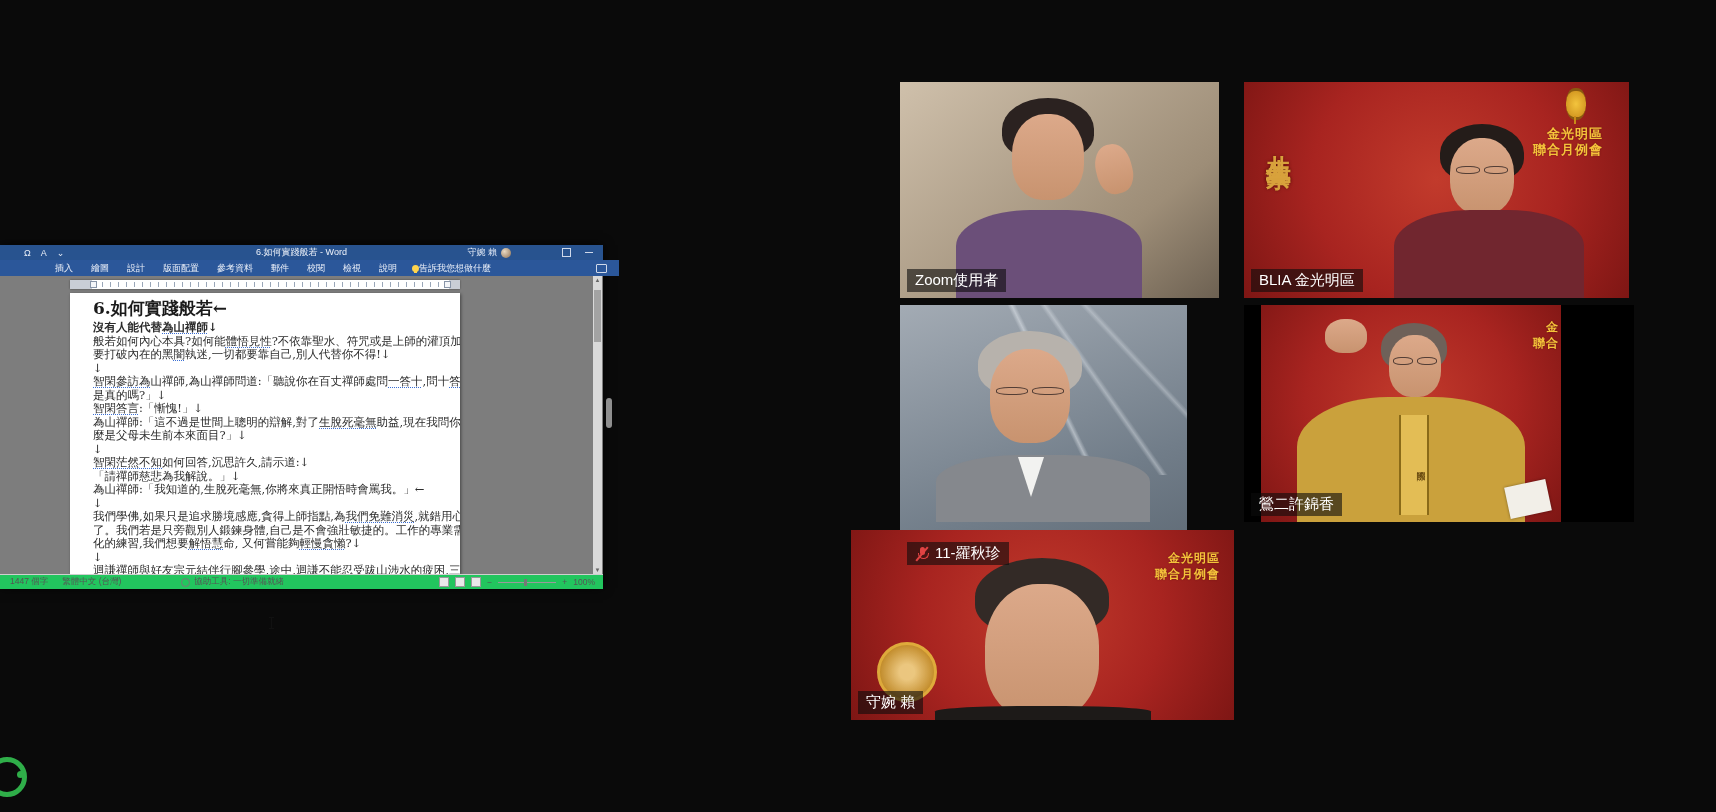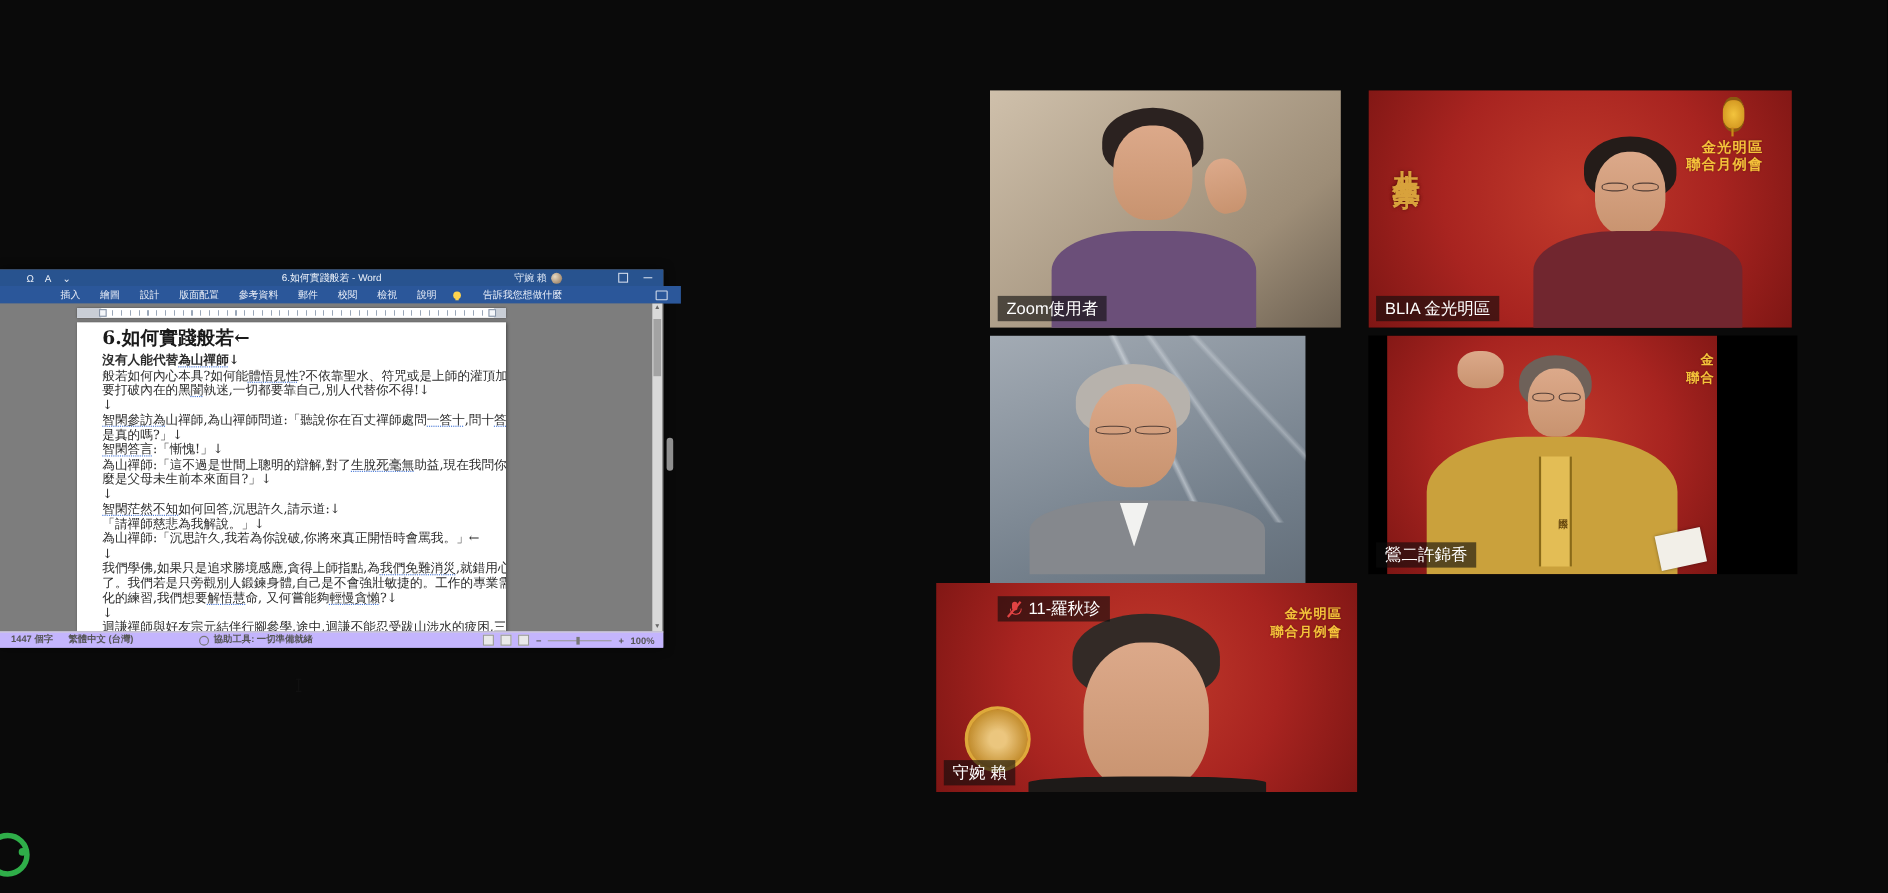--- a/index.html
+++ b/index.html
@@ -11,21 +11,21 @@
   .qat{display:flex;gap:10px;margin-left:24px;color:#e8eef7;align-items:center;}
   .wtitle .ttl{position:absolute;left:0;right:0;text-align:center;pointer-events:none;color:#eef3fa;}
   .wuser{position:absolute;right:92px;top:0;height:15px;display:flex;align-items:center;gap:4px;color:#dfe8f5;}
   .wavatar{width:10px;height:10px;border-radius:50%;background:radial-gradient(circle at 35% 35%,#e8d9c2,#8c6f52);}
   .wctrl{position:absolute;right:0;top:0;height:15px;display:flex;align-items:center;gap:14px;padding-right:10px;color:#dfe8f5;}
   .ico-sq{width:7px;height:7px;border:1px solid #cfd9ea;display:inline-block;}
   .ico-min{width:8px;height:0;border-top:1px solid #cfd9ea;display:inline-block;}
   .ribbon{position:absolute;left:0;top:15px;width:100%;height:16px;background:#2b579a;display:flex;align-items:center;color:#e9eef8;font-size:9px;padding-left:16px;}
   .rtabs{display:flex;gap:0;margin-left:30px;}
   .rtab{padding:0 9px;cursor:pointer;}
-  .tellme{display:flex;align-items:center;gap:20px;margin-left:6px;}
+  .tellme{display:flex;align-items:center;gap:0;margin-left:6px;}
   .bulb{width:7px;height:7px;border-radius:50%;background:#ffd44d;display:inline-block;position:relative;}
   .bulb:after{content:"";position:absolute;left:2px;top:6px;width:3px;height:2px;background:#ffd44d;}
   .rcomment{position:absolute;right:12px;width:9px;height:7px;border:1px solid #cfd9ea;border-radius:1px;}
   
   .docarea{position:absolute;left:0;top:31px;width:100%;height:298px;background:#7d7d7d;}
   .ruler{position:absolute;left:70px;top:4px;width:390px;height:9px;background:#fff;box-shadow:0 0 2px rgba(0,0,0,.4);}
   .ruler .ticks{position:absolute;left:24px;right:12px;top:2px;bottom:2px;
      background:repeating-linear-gradient(90deg,#9aa7b8 0 1px,transparent 1px 8px);}
   .ruler .mgl{position:absolute;left:0;top:0;bottom:0;width:22px;background:#c9ced6;}
   .ruler .mgr{position:absolute;right:0;top:0;bottom:0;width:11px;background:#c9ced6;}
@@ -35,22 +35,22 @@
   .dtext{position:absolute;left:23px;right:9px;top:3px;color:#2b2b2b;
          font-family:"DejaVu Serif","Liberation Serif",serif;font-size:11.5px;line-height:13.5px;}
   .dline{white-space:nowrap;}
   .dline.heading{font-size:17px;font-weight:bold;line-height:25px;color:#1a1a1a;}
   .dline.bold{font-weight:bold;}
   u.gram{text-decoration:underline dotted #3b6fd4 1px;text-underline-offset:2px;}
   .vscroll{position:absolute;right:1px;top:0;width:9px;height:298px;background:#d9d9d9;}
   .vthumb{position:absolute;left:1px;top:14px;width:7px;height:52px;background:#a3a3a3;}
   .varrow{position:absolute;left:0;width:9px;font-size:6px;color:#666;text-align:center;}
   
-  .statusbar{position:absolute;left:0;top:329px;width:100%;height:14px;background:#c4b5fd;border-top:1px solid #cfcfcf;
-             display:flex;align-items:center;font-size:8.5px;color:#555;font-weight:bold;}
+  .statusbar{position:absolute;left:0;top:329px;width:100%;height:14px;background:#22c55e;border-top:1px solid #cfcfcf;
+             display:flex;align-items:center;font-size:8.5px;color:#555;}
   .statusbar .sleft{display:flex;gap:14px;margin-left:10px;}
   .statusbar .smid{margin-left:60px;display:flex;gap:4px;align-items:center;}
   .sright{position:absolute;right:8px;display:flex;align-items:center;gap:6px;}
   .vbtn{width:8px;height:8px;border:1px solid #9a9a9a;background:#e9e9e9;}
   .zoomtrack{width:58px;height:1px;background:#9a9a9a;position:relative;}
   .zoomthumb{position:absolute;left:26px;top:-3px;width:3px;height:7px;background:#777;}
   
   #edge-handle{position:absolute;left:606px;top:398px;width:6px;height:30px;border-radius:3px;background:#8f8f8f;}
   
   #ibeam{position:absolute;left:271px;top:341px;width:1px;height:12px;background:#111;}
@@ -145,21 +145,21 @@
             <div class="dline">要打破內在的黑<u class="gram">闇</u>執迷,一切都要靠自己,別人代替你不得!↓</div>
             <div class="dline">↓</div>
             <div class="dline"><u class="gram">智閑參訪為</u>山禪師,為山禪師問道:「聽說你在百丈禪師處問<u class="gram">一答十</u>,問十<u class="gram">答百</u>,</div>
             <div class="dline">是真的嗎?」↓</div>
             <div class="dline"><u class="gram">智閑答言</u>:「慚愧!」↓</div>
             <div class="dline">為山禪師:「這不過是世間上聰明的辯解,對了<u class="gram">生脫死毫無</u>助益,現在我問你,什</div>
             <div class="dline">麼是父母未生前本來面目?」↓</div>
             <div class="dline">↓</div>
             <div class="dline"><u class="gram">智閑茫然不知</u>如何回答,沉思許久,請示道:↓</div>
             <div class="dline">「請禪師慈悲為我解說。」↓</div>
-            <div class="dline">為山禪師:「沉思許久,我若為你說破,你將來真正開悟時會罵我。」←</div>
+            <div class="dline">為山禪師:「我知道的,生脫死毫無,你將來真正開悟時會罵我。」←</div>
             <div class="dline">↓</div>
             <div class="dline">我們學佛,如果只是追求勝境感應,貪得上師指點,為<u class="gram">我們免難消災</u>,就錯用心機</div>
             <div class="dline">了。我們若是只旁觀別人鍛鍊身體,自己是不會強壯敏捷的。工作的專業需要系統</div>
             <div class="dline">化的練習,我們想要<u class="gram">解悟慧</u>命, 又何嘗能夠<u class="gram">輕慢貪懶</u>?↓</div>
             <div class="dline">↓</div>
             <div class="dline"><u class="gram">迴謙禪師</u>與好友宗元結伴行腳參學,途中,<u class="gram">迴謙不能</u>忍受跋山涉水的疲困,三番兩</div>
           </div>
       </div>
       <div class="vscroll">
         <span class="varrow" style="top:1px;">▲</span>

